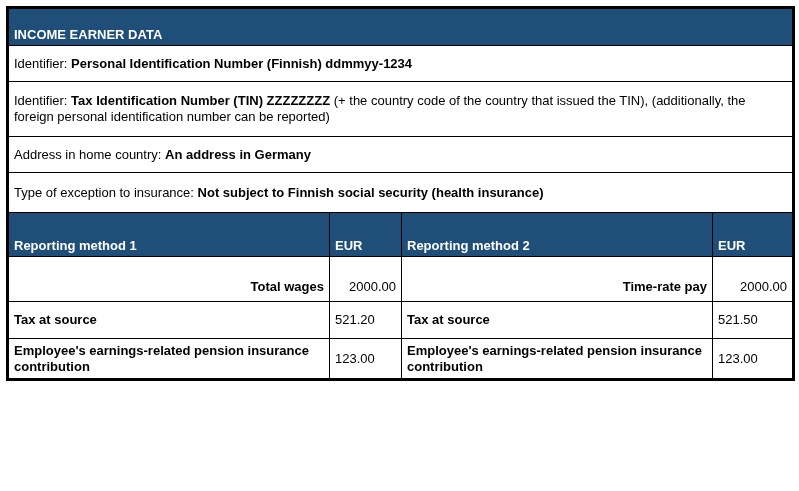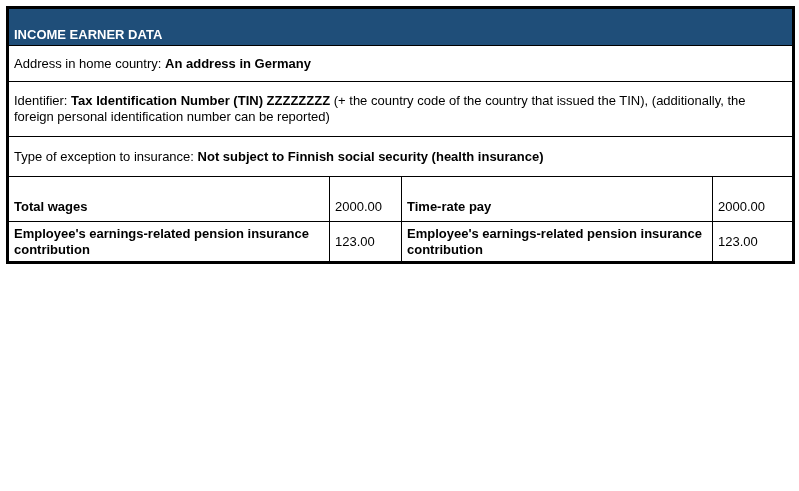--- a/index.html
+++ b/index.html
@@ -28,66 +28,83 @@
   }
   .money-table{margin-top:-1px;}
   td.blue{
     background:var(--header-bg);
     color:var(--header-text);
     font-weight:bold;
     vertical-align:bottom;
   }
   .section-bar td{height:32px;}
   .b{font-weight:bold;}
-  td.vbottom{vertical-align:bottom;padding-bottom:6px;}
+  td.vbottom{vertical-align:bottom;padding-bottom:6px;text-align:right;}
   td.item{font-weight:bold;}
 </style>
 </head>
 <body>
 
 <div class="doc-wrap">
 
   <table class="info-table">
     <tbody>
         <tr class="section-bar">
       <td class="blue">
         <span>INCOME EARNER DATA</span>
       </td>
     </tr>
     <tr>
       <td style="height:31px;">
-        <span>Address in home country: </span><span class="b">An address in Germany</span><span></span>
+        <span>Identifier: </span><span class="b">Personal Identification Number (Finnish) ddmmyy-1234</span><span></span>
       </td>
     </tr>
     <tr>
       <td style="height:50px;">
         <span>Identifier: </span><span class="b">Tax Identification Number (TIN) ZZZZZZZZ</span><span> (+ the country code of the country that issued the TIN), (additionally, the foreign personal identification number can be reported)</span>
+      </td>
+    </tr>
+    <tr>
+      <td style="height:31px;">
+        <span>Address in home country: </span><span class="b">An address in Germany</span><span></span>
       </td>
     </tr>
     <tr>
       <td style="height:35px;margin-left:28px;">
         <span>Type of exception to insurance: </span><span class="b">Not subject to Finnish social security (health insurance)</span><span></span>
       </td>
     </tr>
   </tbody>
     </table>
 
   <table class="money-table">
     <colgroup>
       <col style="width:321px;">
         <col style="width:72px;">
         <col style="width:311px;">
         <col>
     </colgroup>
     <tbody>
+        <tr>
+      <td class="blue" style="height:39px;">Reporting method 1</td>
+      <td class="blue">EUR</td>
+      <td class="blue">Reporting method 2</td>
+      <td class="blue">EUR</td>
+    </tr>
     <tr>
       <td class="item vbottom" style="height:36px;">Total wages</td>
       <td class="vbottom">2000.00</td>
       <td class="item vbottom">Time-rate pay</td>
       <td class="vbottom">2000.00</td>
+    </tr>
+    <tr>
+      <td class="item" style="height:32px;">Tax at source</td>
+      <td>521.20</td>
+      <td class="item">Tax at source</td>
+      <td>521.50</td>
     </tr>
     <tr>
       <td class="item" style="height:35px;">Employee's earnings-related pension insurance contribution</td>
       <td>123.00</td>
       <td class="item">Employee's earnings-related pension insurance contribution</td>
       <td>123.00</td>
     </tr>
 
   </tbody>
     </table>

